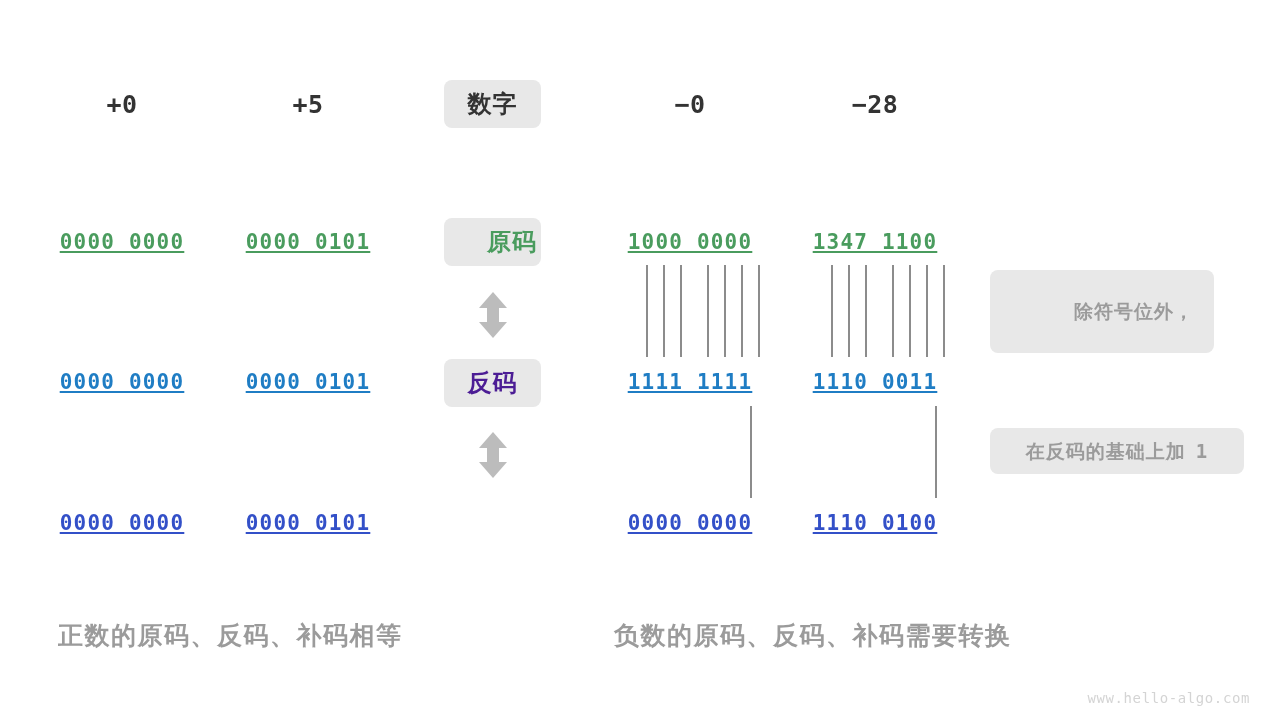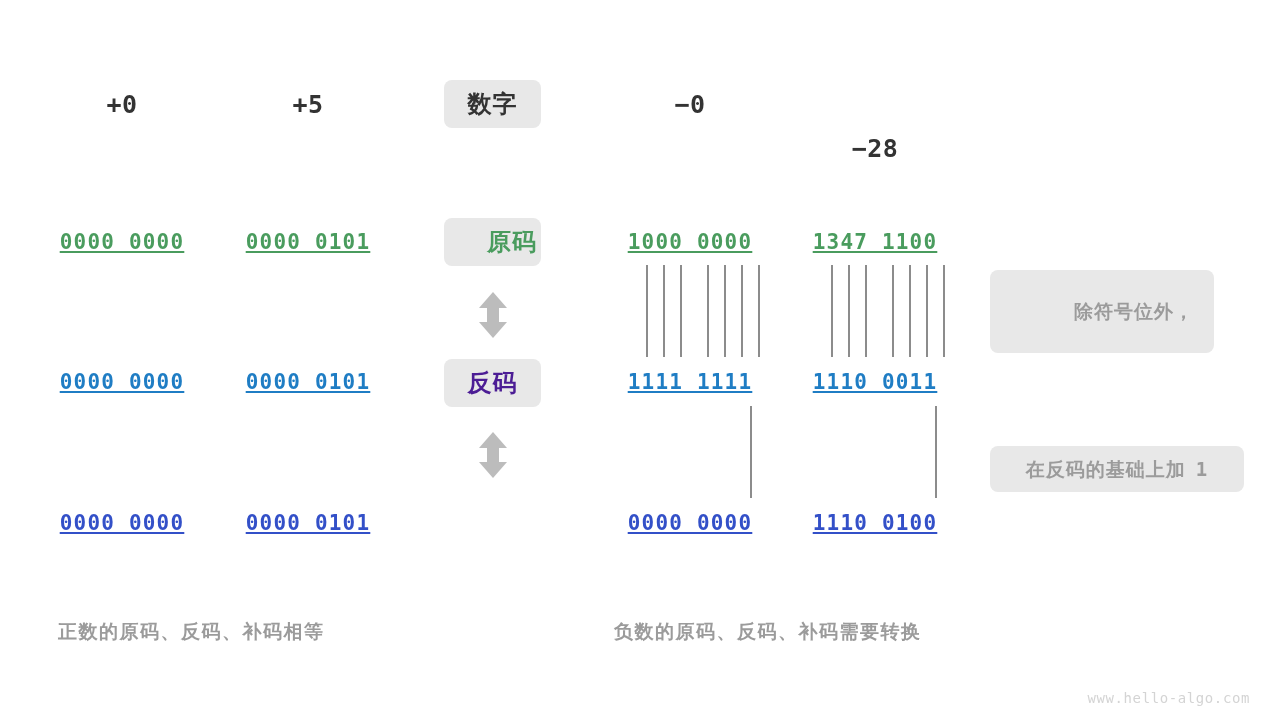--- a/index.html
+++ b/index.html
@@ -96,21 +96,21 @@
   }
   .callout .mono-one {
     font-family: "DejaVu Sans Mono", "Liberation Mono", monospace;
   }
 
   
   .caption {
     position: absolute;
     color: #9b9b9b;
     font-family: "DejaVu Sans", "Liberation Sans", sans-serif;
-    font-size: 19px;
+    font-size: 25px;
     font-weight: bold;
     letter-spacing: 1.5px;
     white-space: nowrap;
   }
 
   
   .watermark {
     position: absolute;
     right: 30px;
     bottom: 14px;
@@ -124,21 +124,21 @@
 <body>
 
 <div id="canvas">
 
   <div class="cell num-label" style="left:52px;  top:86px; width:140px; height:36px;">+0</div>
 
   <div class="cell num-label" style="left:238px; top:86px; width:140px; height:36px;">+5</div>
 
   <div class="cell num-label" style="left:620px; top:86px; width:140px; height:36px;">−0</div>
 
-  <div class="cell num-label" style="left:805px; top:86px; width:140px; height:36px;margin-top:44px;">−28</div>
+  <div class="cell num-label" style="left:805px; top:86px; width:140px; height:36px;">−28</div>
 
   <div class="badge dark" style="left:444px; top:80px; width:97px; height:48px;">数字</div>
 
   <div class="badge green" style="left:444px; top:218px; width:97px; height:48px;">原码</div>
 
   <div class="badge blue" style="left:444px; top:359px; width:97px; height:48px;">反码</div>
 
 
   <div class="dbl-arrow" style="left:476px; top:290px;">
     <svg width="34" height="50" viewBox="0 0 34 50">
@@ -193,21 +193,21 @@
   <div class="tick" style="left:943px; top:265px; height:92px;"></div>
 
   <div class="tick" style="left:750px; top:406px; height:92px;"></div>
   <div class="tick" style="left:935px; top:406px; height:92px;"></div>
 
   <div class="callout" style="left:990px; top:270px; width:224px; height:83px;">
     <span>除符号位外，</span>
     <span></span>
   </div>
 
-  <div class="callout" style="left:990px; top:428px; width:254px; height:46px; flex-direction:row; align-items:center;margin-top:18px;">
+  <div class="callout" style="left:990px; top:428px; width:254px; height:46px; flex-direction:row; align-items:center;">
     <span>在反码的基础上加</span>
     <span class="mono-one" style="margin-left:10px;">1</span>
   </div>
 
   <div class="caption" style="left:58px; top:619px;">正数的原码、反码、补码相等</div>
 
   <div class="caption" style="left:614px; top:619px;">负数的原码、反码、补码需要转换</div>
 
   <div class="watermark">www.hello-algo.com</div>
 

